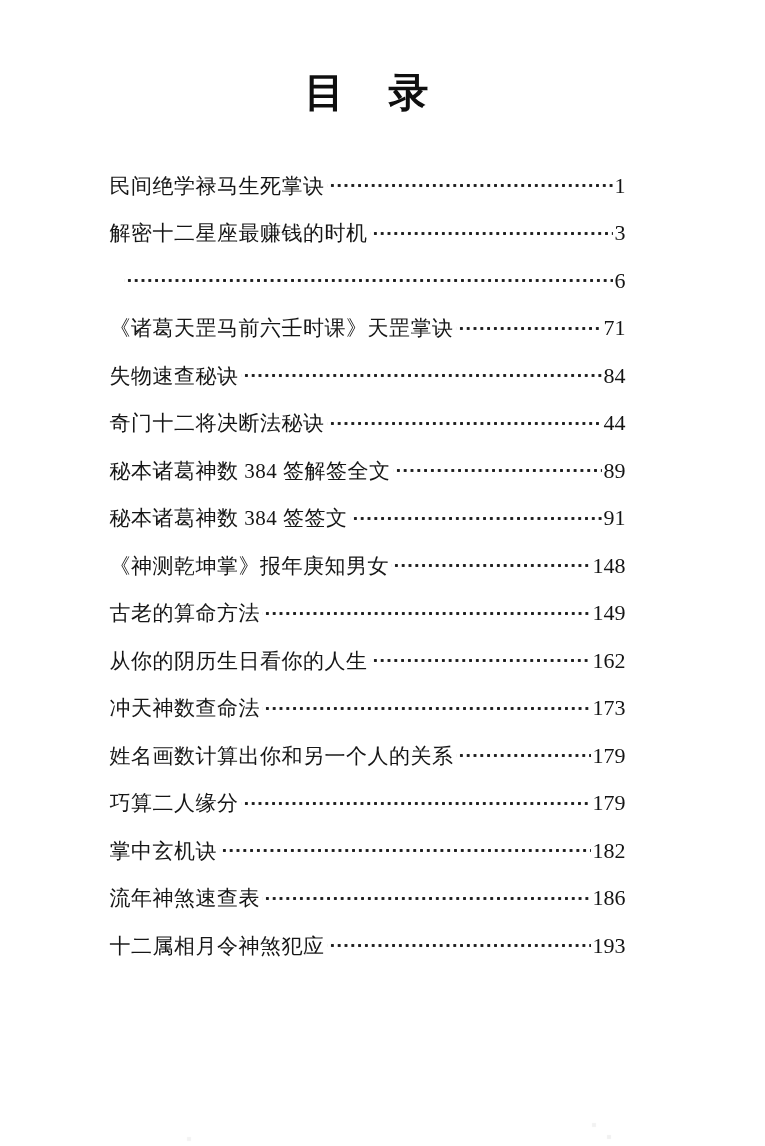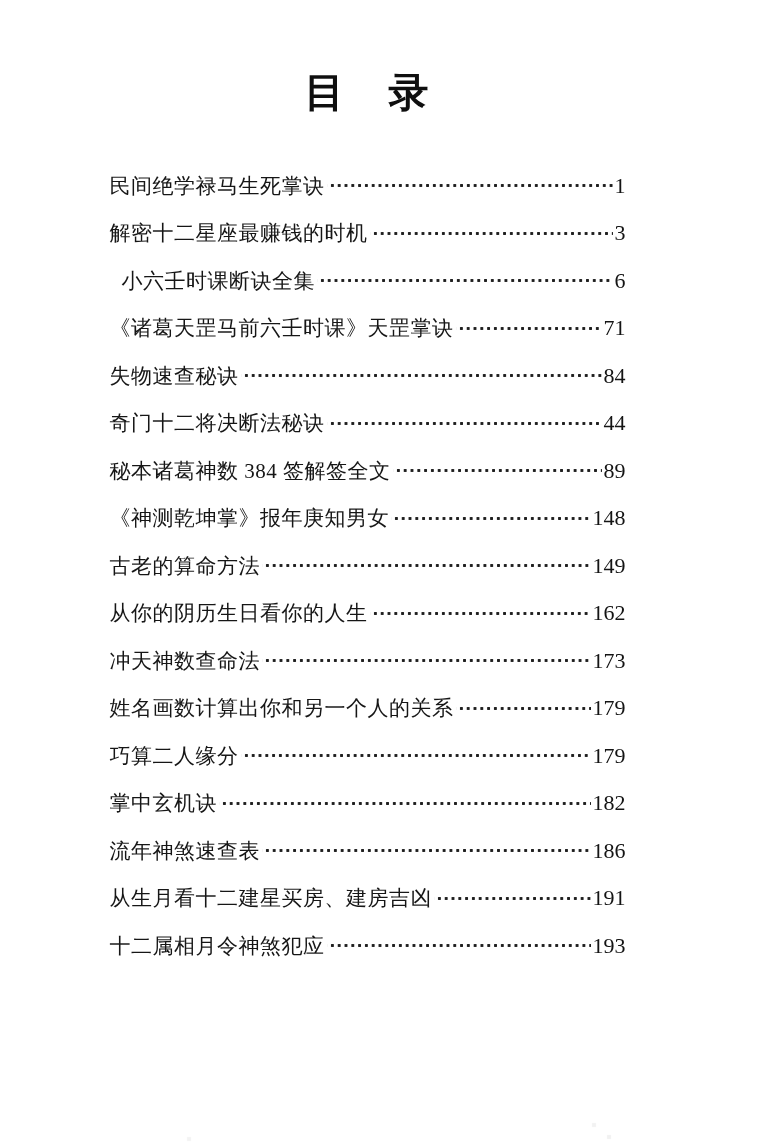--- a/index.html
+++ b/index.html
@@ -86,21 +86,20 @@
     <span class="entry-title">民间绝学禄马生死掌诀</span>
     <span class="leader"></span>
     <span class="pagenum">1</span>
   </div>
       <div class="row">
     <span class="entry-title">解密十二星座最赚钱的时机</span>
     <span class="leader"></span>
     <span class="pagenum">3</span>
   </div>
       <div class="row indent">
-    <span class="entry-title">小六壬时课断诀全集</span>
     <span class="leader"></span>
     <span class="pagenum">6</span>
   </div>
       <div class="row">
     <span class="entry-title">《诸葛天罡马前六壬时课》天罡掌诀</span>
     <span class="leader"></span>
     <span class="pagenum">71</span>
   </div>
       <div class="row">
     <span class="entry-title">失物速查秘诀</span>
@@ -109,20 +108,25 @@
   </div>
       <div class="row">
     <span class="entry-title">奇门十二将决断法秘诀</span>
     <span class="leader"></span>
     <span class="pagenum">44</span>
   </div>
       <div class="row">
     <span class="entry-title">秘本诸葛神数 384 签解签全文</span>
     <span class="leader"></span>
     <span class="pagenum">89</span>
+  </div>
+      <div class="row">
+    <span class="entry-title">秘本诸葛神数 384 签签文</span>
+    <span class="leader"></span>
+    <span class="pagenum">91</span>
   </div>
       <div class="row">
     <span class="entry-title">《神测乾坤掌》报年庚知男女</span>
     <span class="leader"></span>
     <span class="pagenum">148</span>
   </div>
       <div class="row">
     <span class="entry-title">古老的算命方法</span>
     <span class="leader"></span>
     <span class="pagenum">149</span>
@@ -151,25 +155,20 @@
     <span class="entry-title">掌中玄机诀</span>
     <span class="leader"></span>
     <span class="pagenum">182</span>
   </div>
       <div class="row">
     <span class="entry-title">流年神煞速查表</span>
     <span class="leader"></span>
     <span class="pagenum">186</span>
   </div>
       <div class="row">
-    <span class="entry-title">从生月看十二建星买房、建房吉凶</span>
-    <span class="leader"></span>
-    <span class="pagenum">191</span>
-  </div>
-      <div class="row">
     <span class="entry-title">十二属相月令神煞犯应</span>
     <span class="leader"></span>
     <span class="pagenum">193</span>
   </div>
     </div>
 
   <div class="speckles"></div>
 </div>
 
 </body></html>

